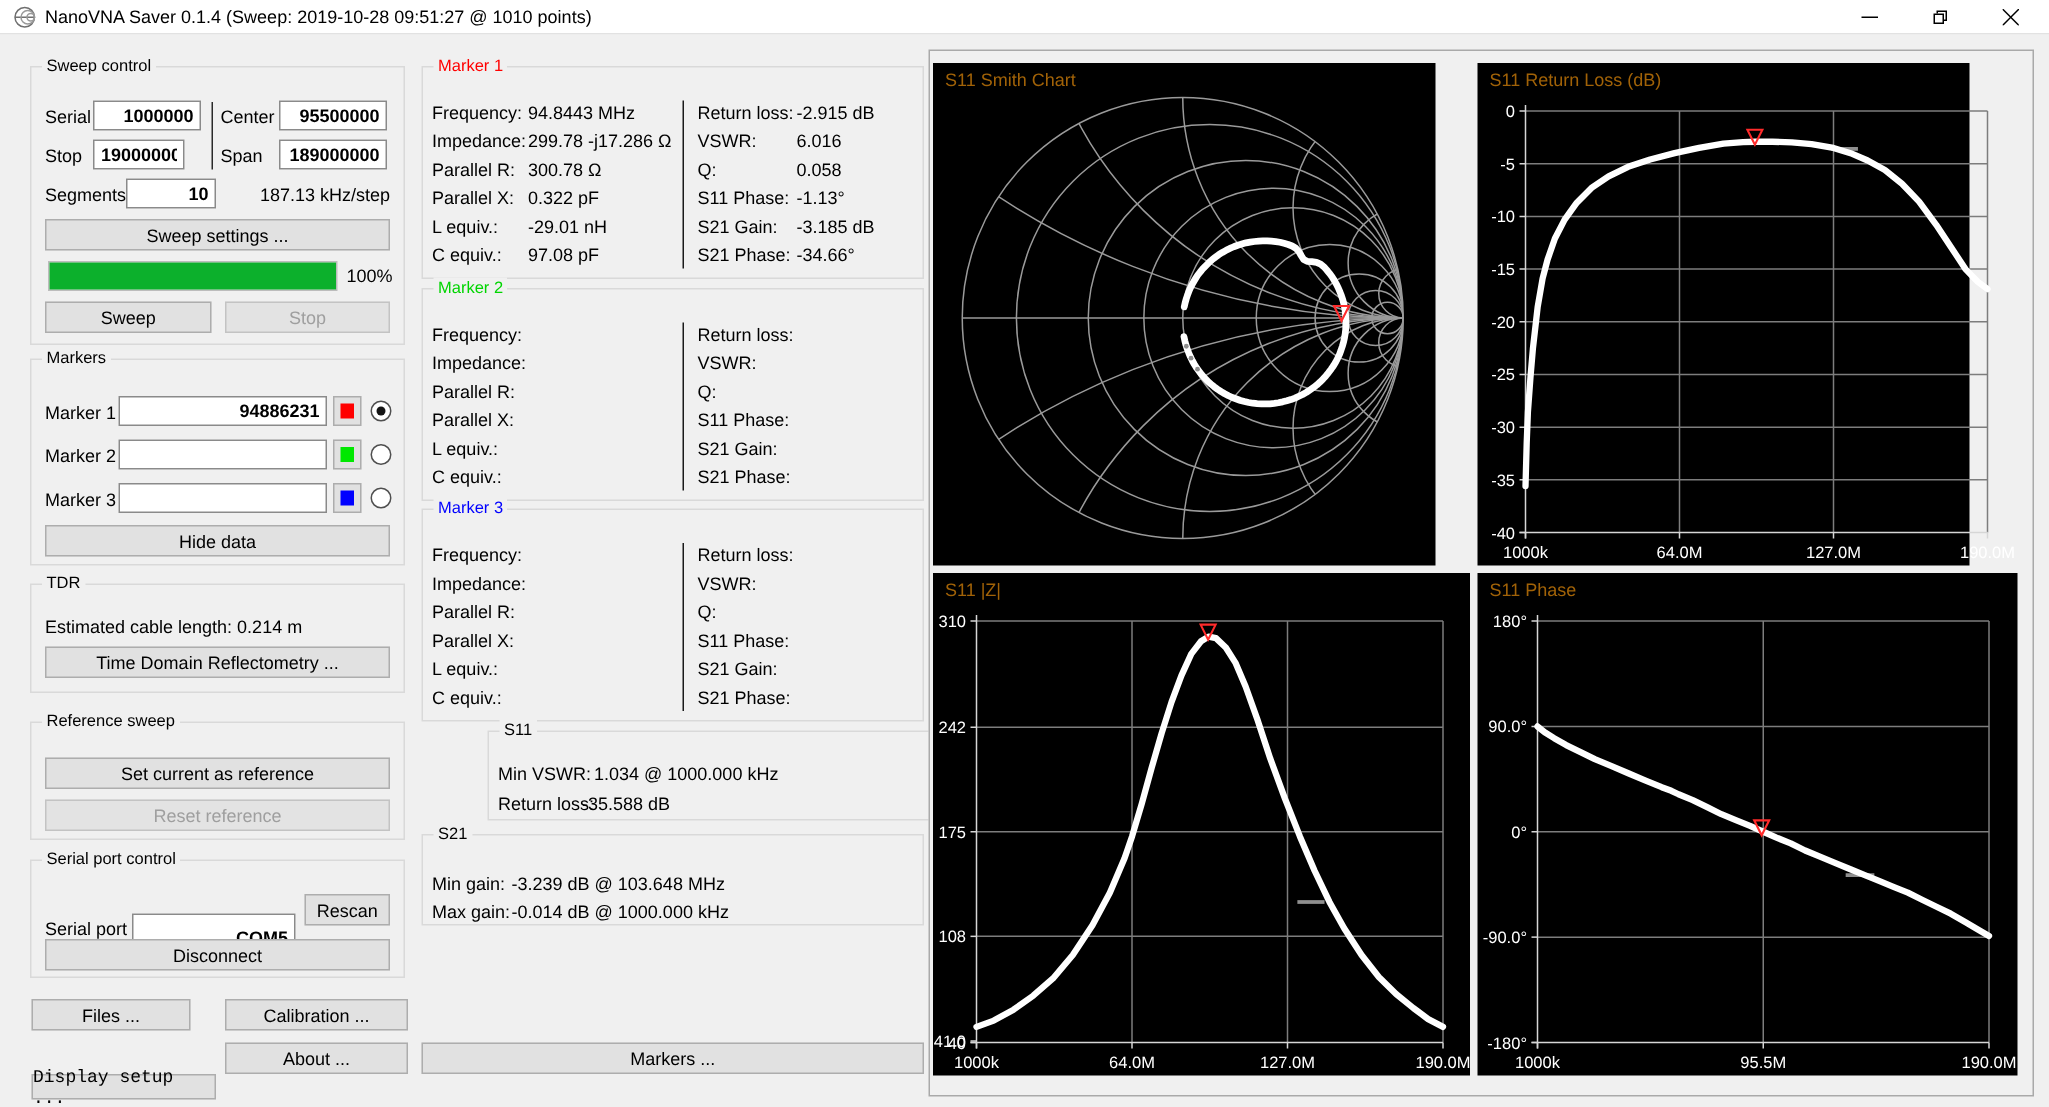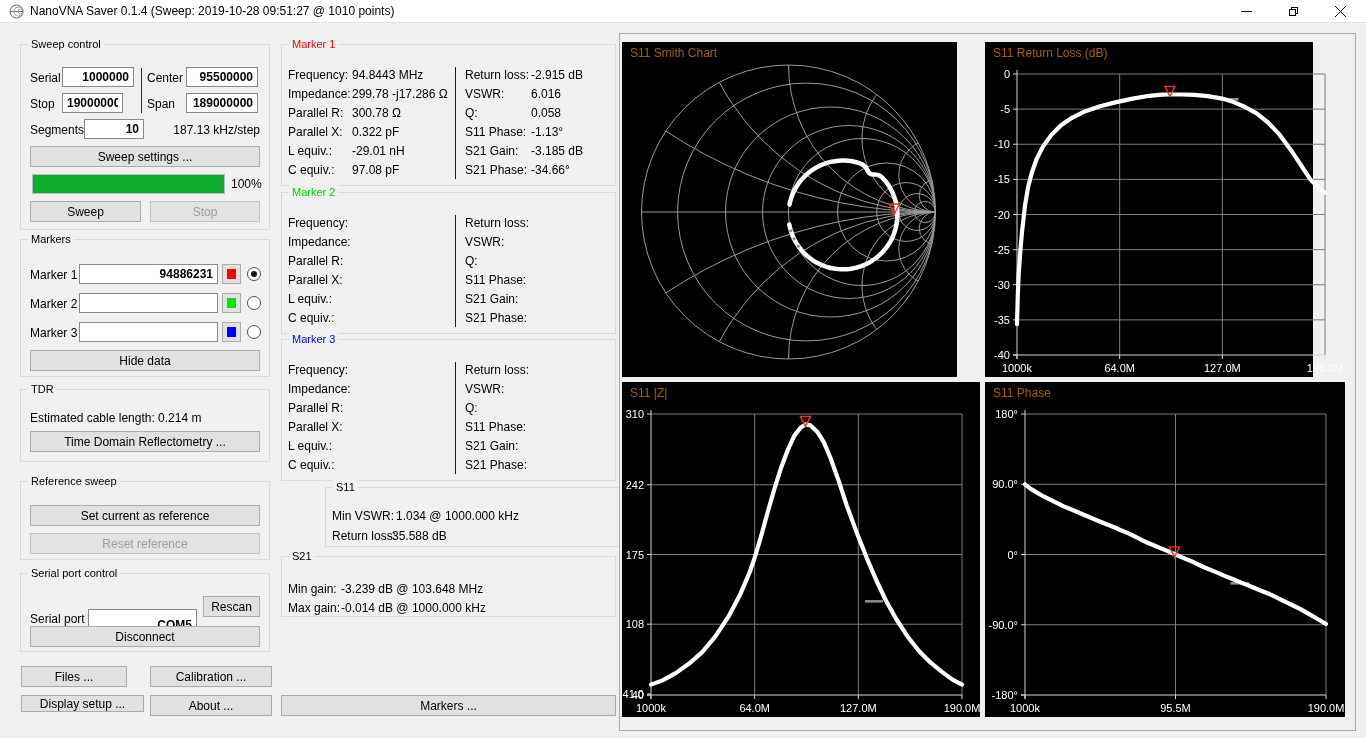--- a/index.html
+++ b/index.html
@@ -134,21 +134,21 @@
   <div class="groupbox" style="left:20px;top:573px;width:250px;height:79px;">
     <div class="gb-title">Serial port control</div>
   </div>
   <div class="lbl" style="left:30px;top:564px;margin-top:48px;">Serial port</div>
   <input class="tb right" style="left: 88px; top: 596px; width: 109px; height: 32px; margin-top: 13px;" value="COM5">
   <div class="btn" style="left:203px;top:596px;width:57px;height:21px;">Rescan</div>
   <div class="btn" style="left:30px;top:626px;width:230px;height:21px;">Disconnect</div>
 
   <div class="btn" style="left:21px;top:666px;width:106px;height:21px;">Files ...</div>
   <div class="btn" style="left:150px;top:666px;width:122px;height:21px;">Calibration ...</div>
-  <div class="btn" style="left:21px;top:695px;width:123px;height:17px;">Display setup ...</div>
+  <div class="btn" style="left:21px;top:716px;width:123px;height:17px;font-family:Liberation Mono, monospace;">Display setup ...</div>
   <div class="btn" style="left:150px;top:695px;width:122px;height:21px;">About ...</div>
 
   <div class="groupbox marker-box" style="left:281px;top:44px;width:335px;height:142px;">
     <div class="gb-title" style="color: rgb(255, 0, 0);">Marker 1</div>
     <div class="vdivider"></div>
   <div class="field" style="left: 6px; top: 23px;">Frequency:</div>
       <div class="field" style="left: 70px; top: 23px;">94.8443 MHz</div>
       <div class="field" style="left: 183px; top: 23px;">Return loss:</div>
       <div class="field" style="left: 249px; top: 23px;">-2.915 dB</div>
       <div class="field" style="left: 6px; top: 42px;">Impedance:</div>

